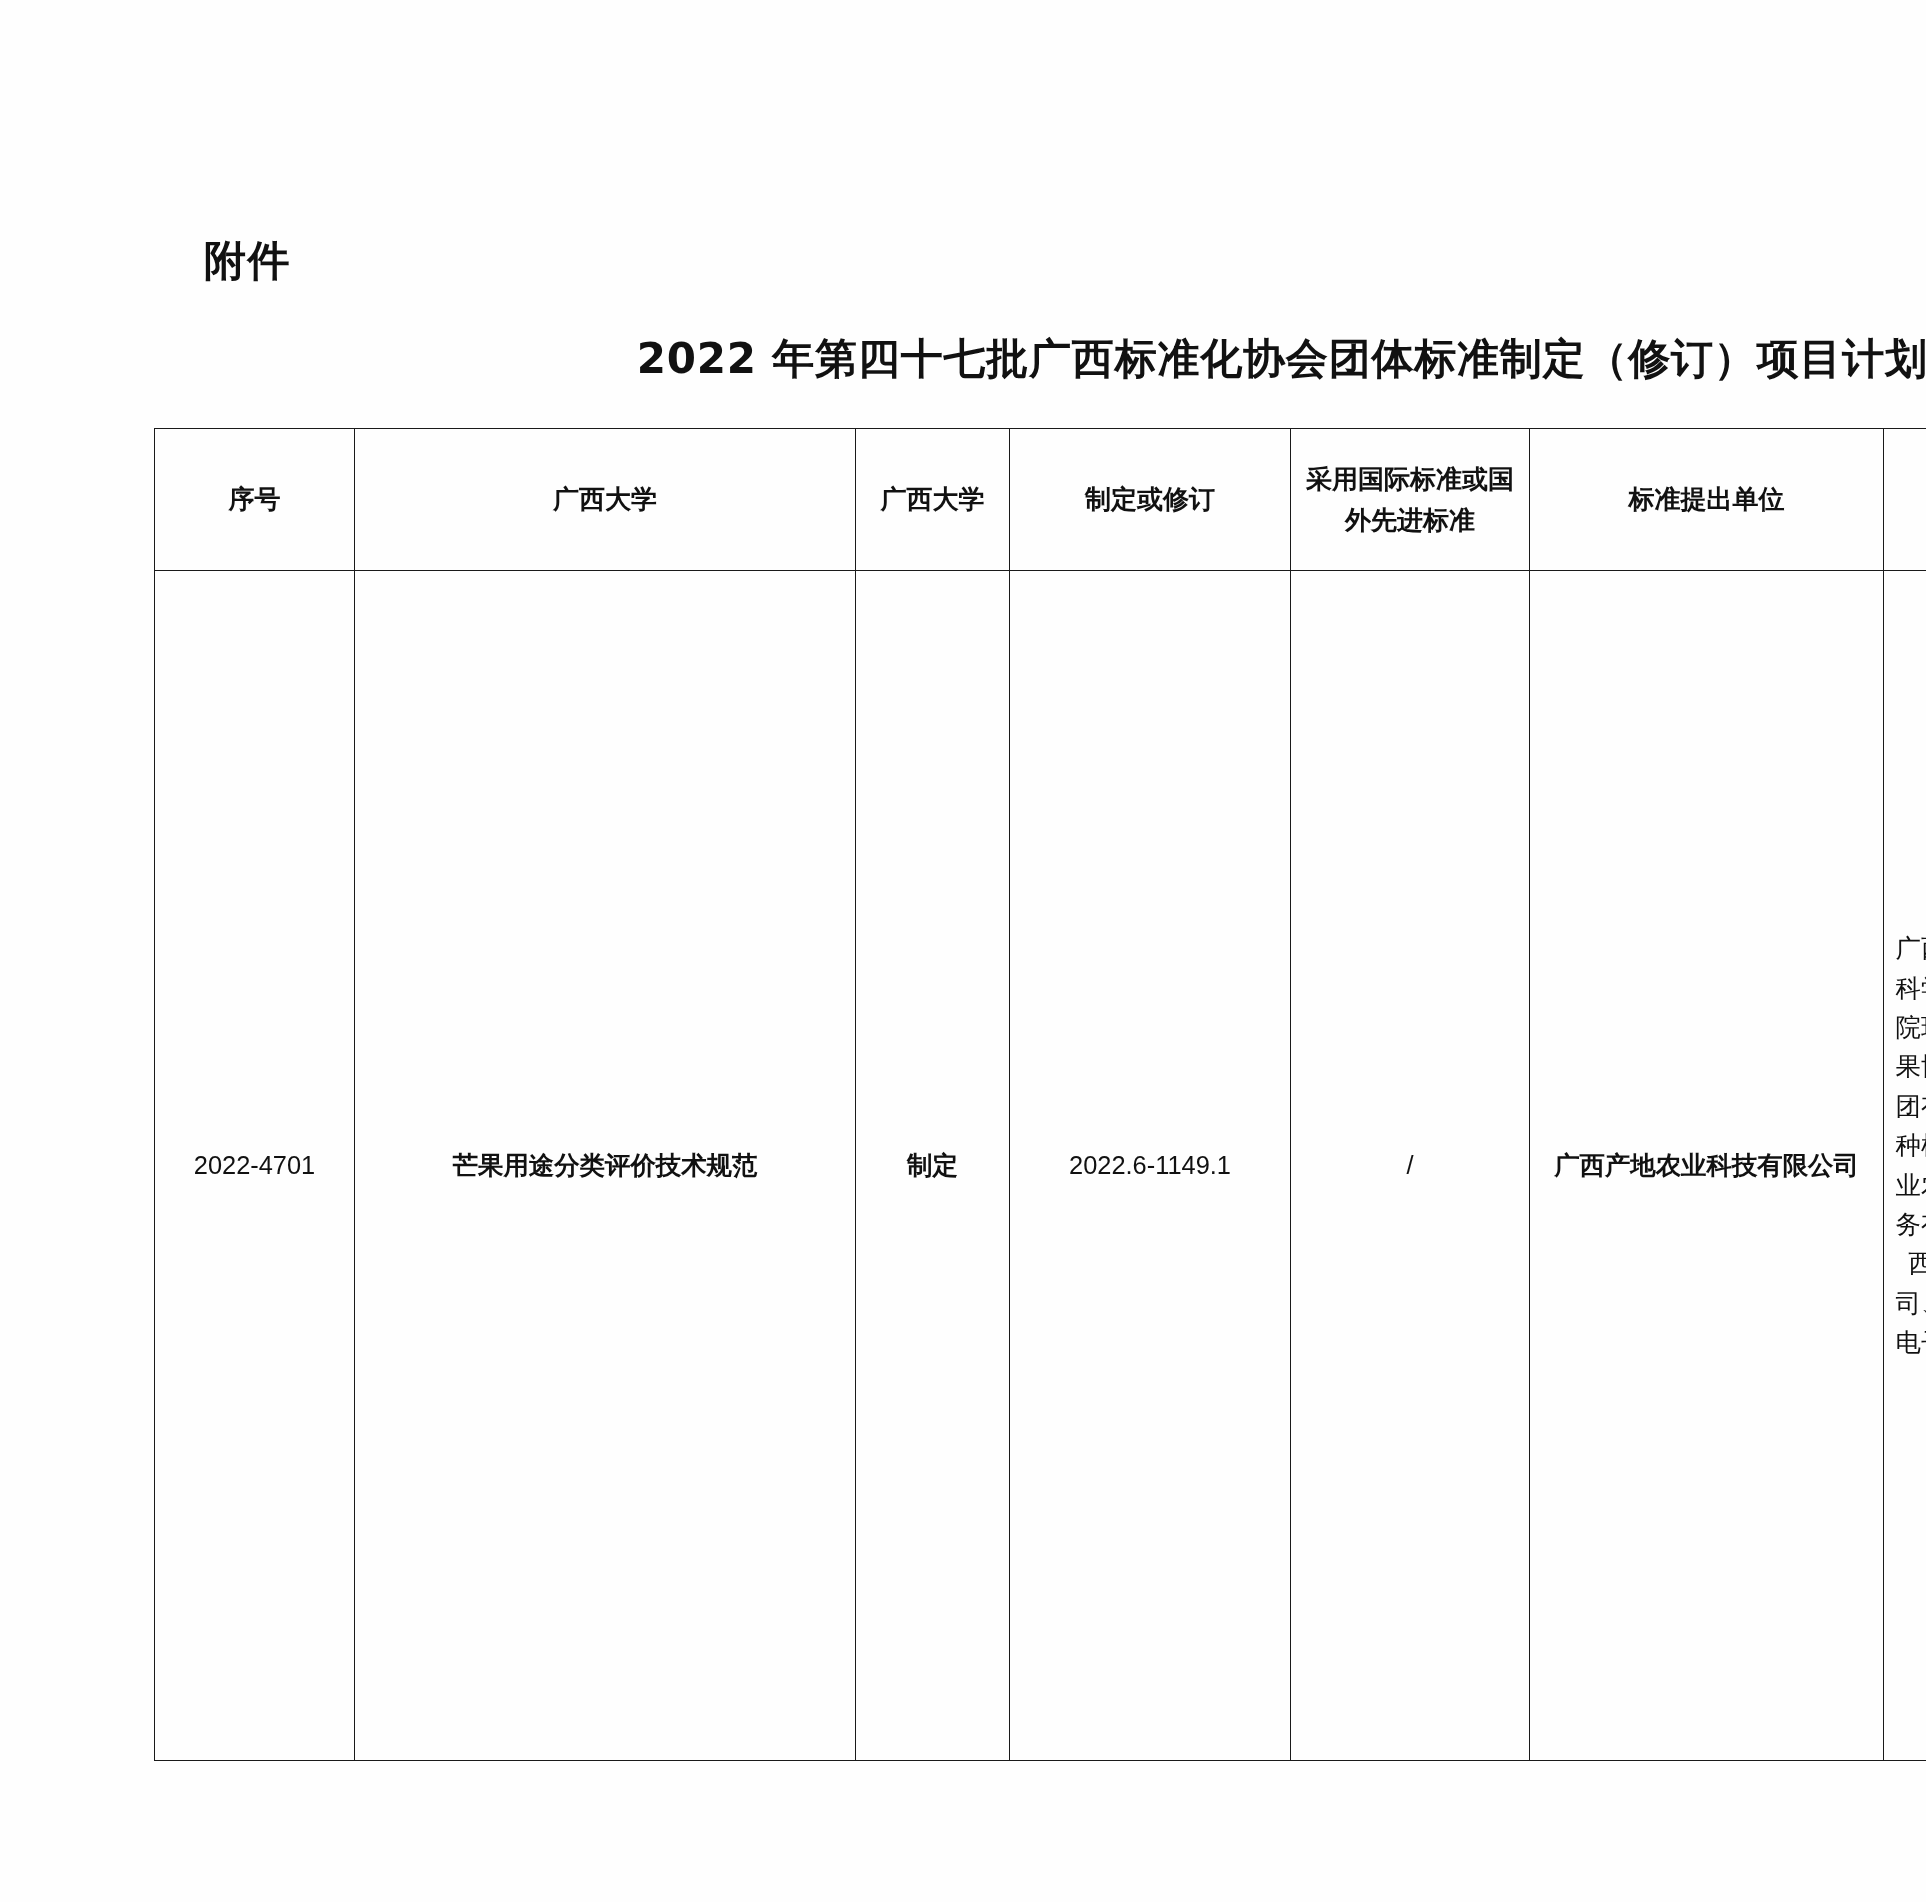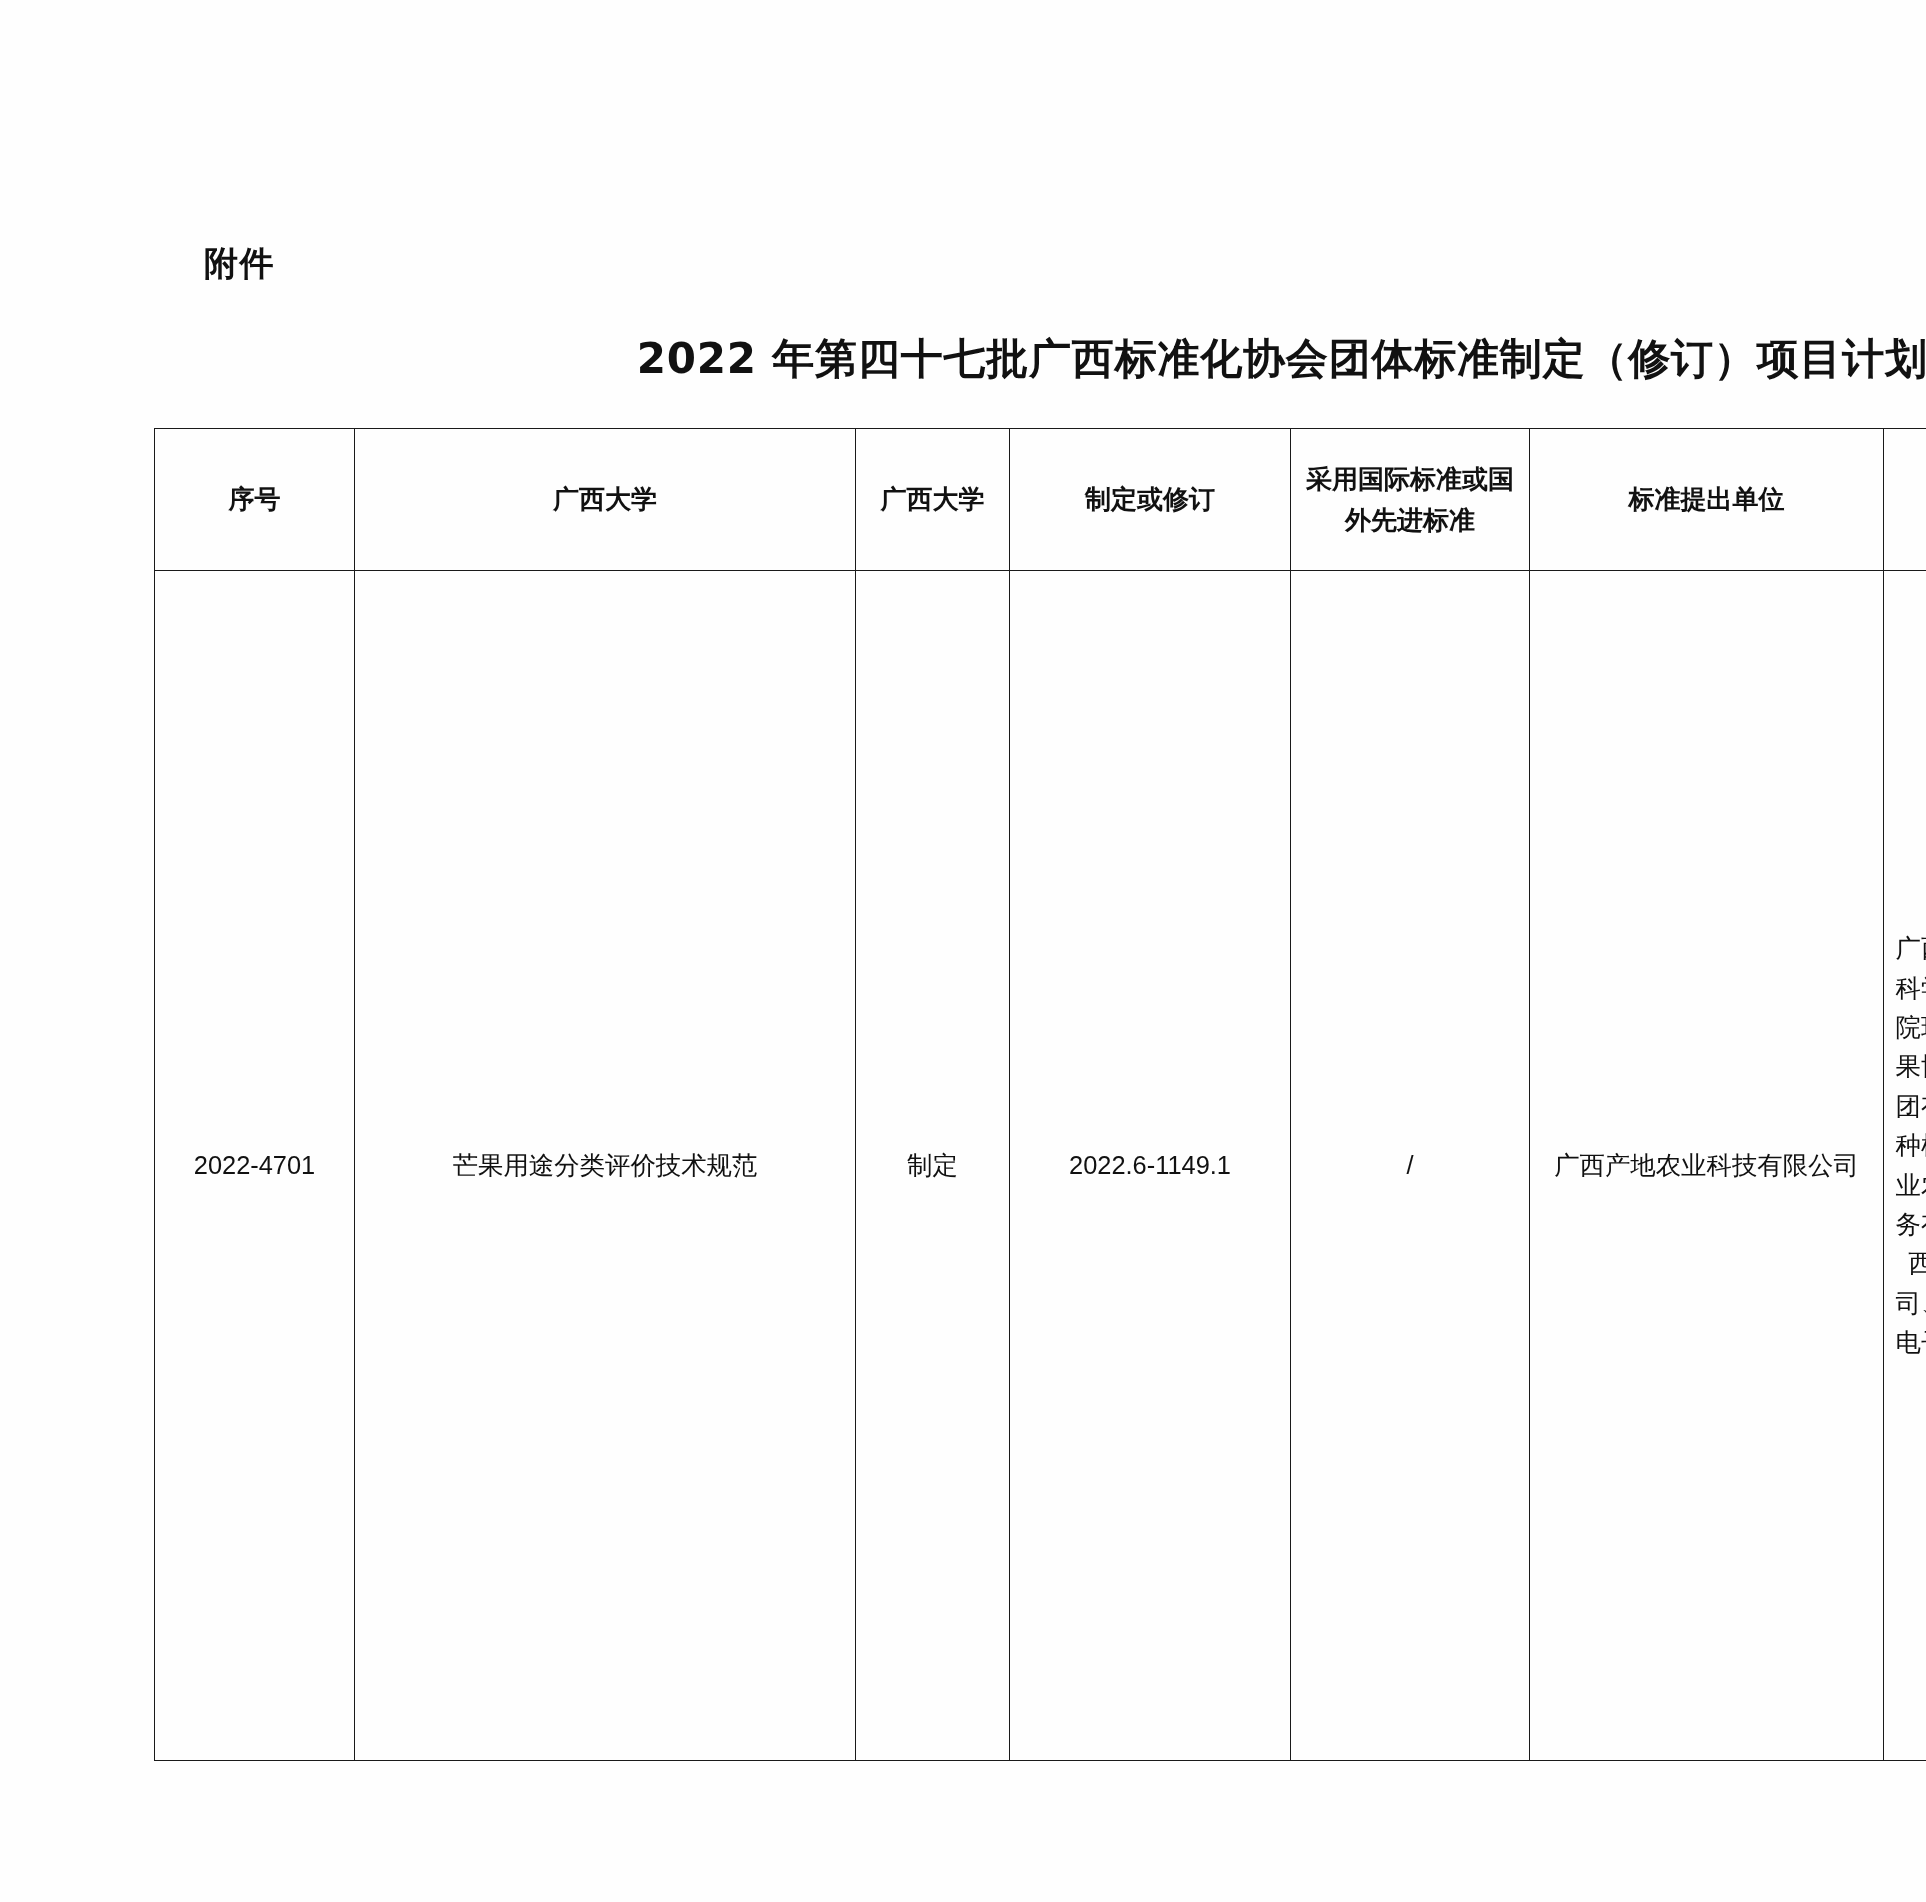--- a/index.html
+++ b/index.html
@@ -14,22 +14,22 @@
   .page {
     width: 2693px;
     height: 1902px;
     position: relative;
     background: #fefefe;
     box-sizing: border-box;
   }
   .attachment-label {
     position: absolute;
     left: 204px;
-    top: 241px;
-    font-size: 34px;
+    top: 233px;
+    font-size: 42px;
     font-weight: bold;
     letter-spacing: 1.5px;
     font-family: "DejaVu Sans", sans-serif;
   }
   .doc-title {
     position: absolute;
     left: 0;
     right: 0;
     top: 331px;
     text-align: center;
@@ -69,21 +69,21 @@
   col.c-period  { width: 281px; }
   col.c-intl    { width: 239px; }
   col.c-proposer{ width: 354px; }
   col.c-drafter { width: 659px; }
 
   td.cell-no, td.cell-period, td.cell-intl {
     font-family: Liberation Sans, sans-serif;
   }
   td.cell-name, td.cell-type, td.cell-proposer {
     font-family: "DejaVu Sans", sans-serif;
-    font-weight: normal;
+    font-weight: bold;
   }
   td.cell-proposer {
     line-height: 1.6;
   }
   td.cell-drafter {
     text-align: left;
     font-family: "DejaVu Sans", sans-serif;
     line-height: 1.62;
     padding: 10px 10px;
     font-size: 25.4px;

